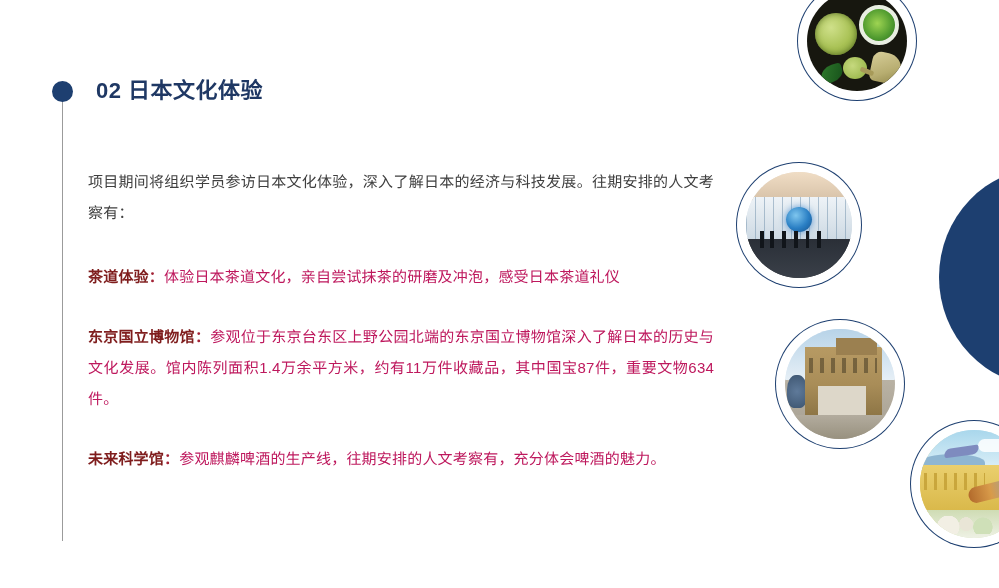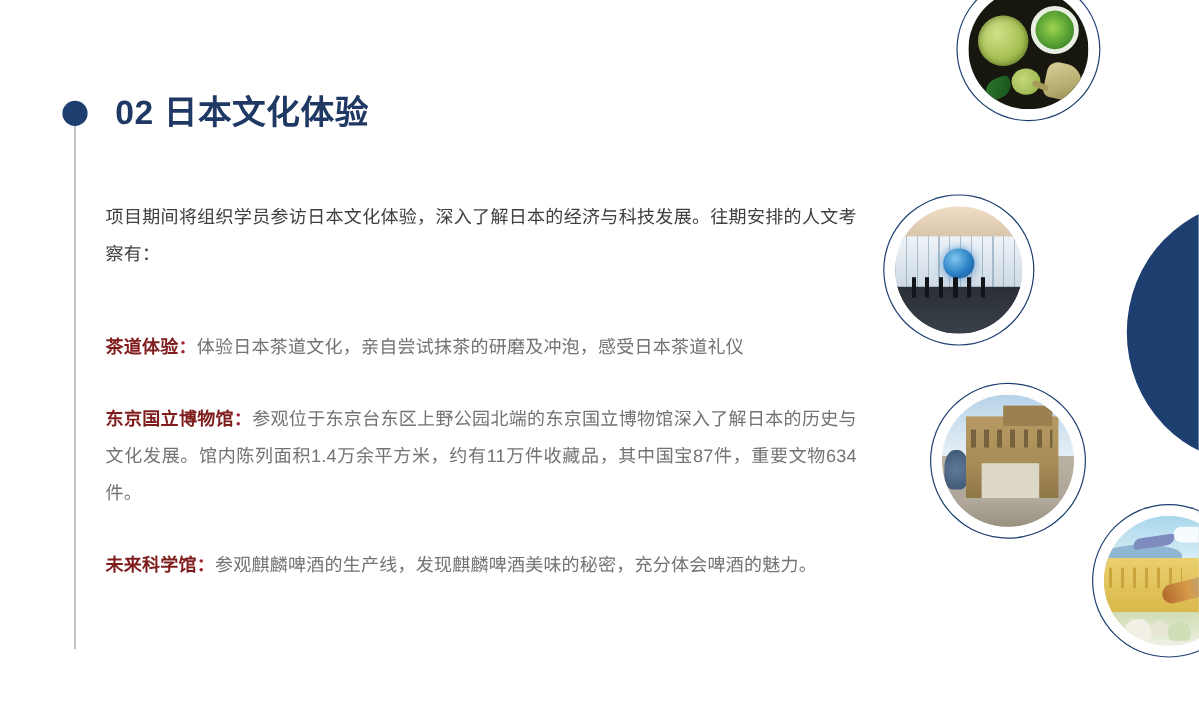--- a/index.html
+++ b/index.html
@@ -47,21 +47,21 @@
   }
   .title-bullet {
     width: 21px;
     height: 21px;
     border-radius: 50%;
     background: #1d3f70;
     flex: 0 0 auto;
   }
   .title-text {
     margin-left: 23px;
-    font-size: 28px;
+    font-size: 22px;
     font-weight: bold;
     color: #1f3864;
     letter-spacing: 0.5px;
     white-space: nowrap;
     line-height: 1;
     text-align: center;
   }
   .title-pin-line {
     position: absolute;
     left: 62px;
@@ -82,38 +82,38 @@
   }
   .para {
     font-size: 15px;
     line-height: 31px;
     color: #3f3f3f;
     margin: 0;
     text-align: justify;
     letter-spacing: 0.2px;
   }
   .para.intro {
-    margin-bottom: 46px;
+    margin-bottom: 33px;
   }
   .item {
     margin: 0 0 29px 0;
   }
   .item:last-child {
     margin-bottom: 0;
   }
   .item-label {
     font-weight: bold;
     color: #7f1d1d;
   }
   .item-colon {
     font-weight: bold;
     color: #a32235;
   }
   .item-body {
-    color: #737373;
+    color: #be185d;
   }
 
   
   .photo {
     position: absolute;
     border-radius: 50%;
     background: #ffffff;
     box-sizing: border-box;
     z-index: 3;
     box-shadow: 0 0 0 1px #1d3f70;
@@ -463,21 +463,21 @@
     <p class="para item">
       <span class="item-label">茶道体验</span><span class="item-colon">：</span><span class="item-body">体验日本茶道文化，亲自尝试抹茶的研磨及冲泡，感受日本茶道礼仪</span>
     </p>
 
 
     <p class="para item">
       <span class="item-label">东京国立博物馆</span><span class="item-colon">：</span><span class="item-body">参观位于东京台东区上野公园北端的东京国立博物馆深入了解日本的历史与文化发展。馆内陈列面积1.4万余平方米，约有11万件收藏品，其中国宝87件，重要文物634件。</span>
     </p>
 
     <p class="para item">
-      <span class="item-label">未来科学馆</span><span class="item-colon">：</span><span class="item-body">参观麒麟啤酒的生产线，发现麒麟啤酒美味的秘密，充分体会啤酒的魅力。</span>
+      <span class="item-label">未来科学馆</span><span class="item-colon">：</span><span class="item-body">参观麒麟啤酒的生产线，往期安排的人文考察有，充分体会啤酒的魅力。</span>
     </p>
 
   </div>
 
   <div class="photo" id="photo-matcha">
     <div class="inner">
       <div class="art art-matcha">
         <div class="bowl-a"></div>
         <div class="bowl-b"></div>
         <div class="whisk"></div>

